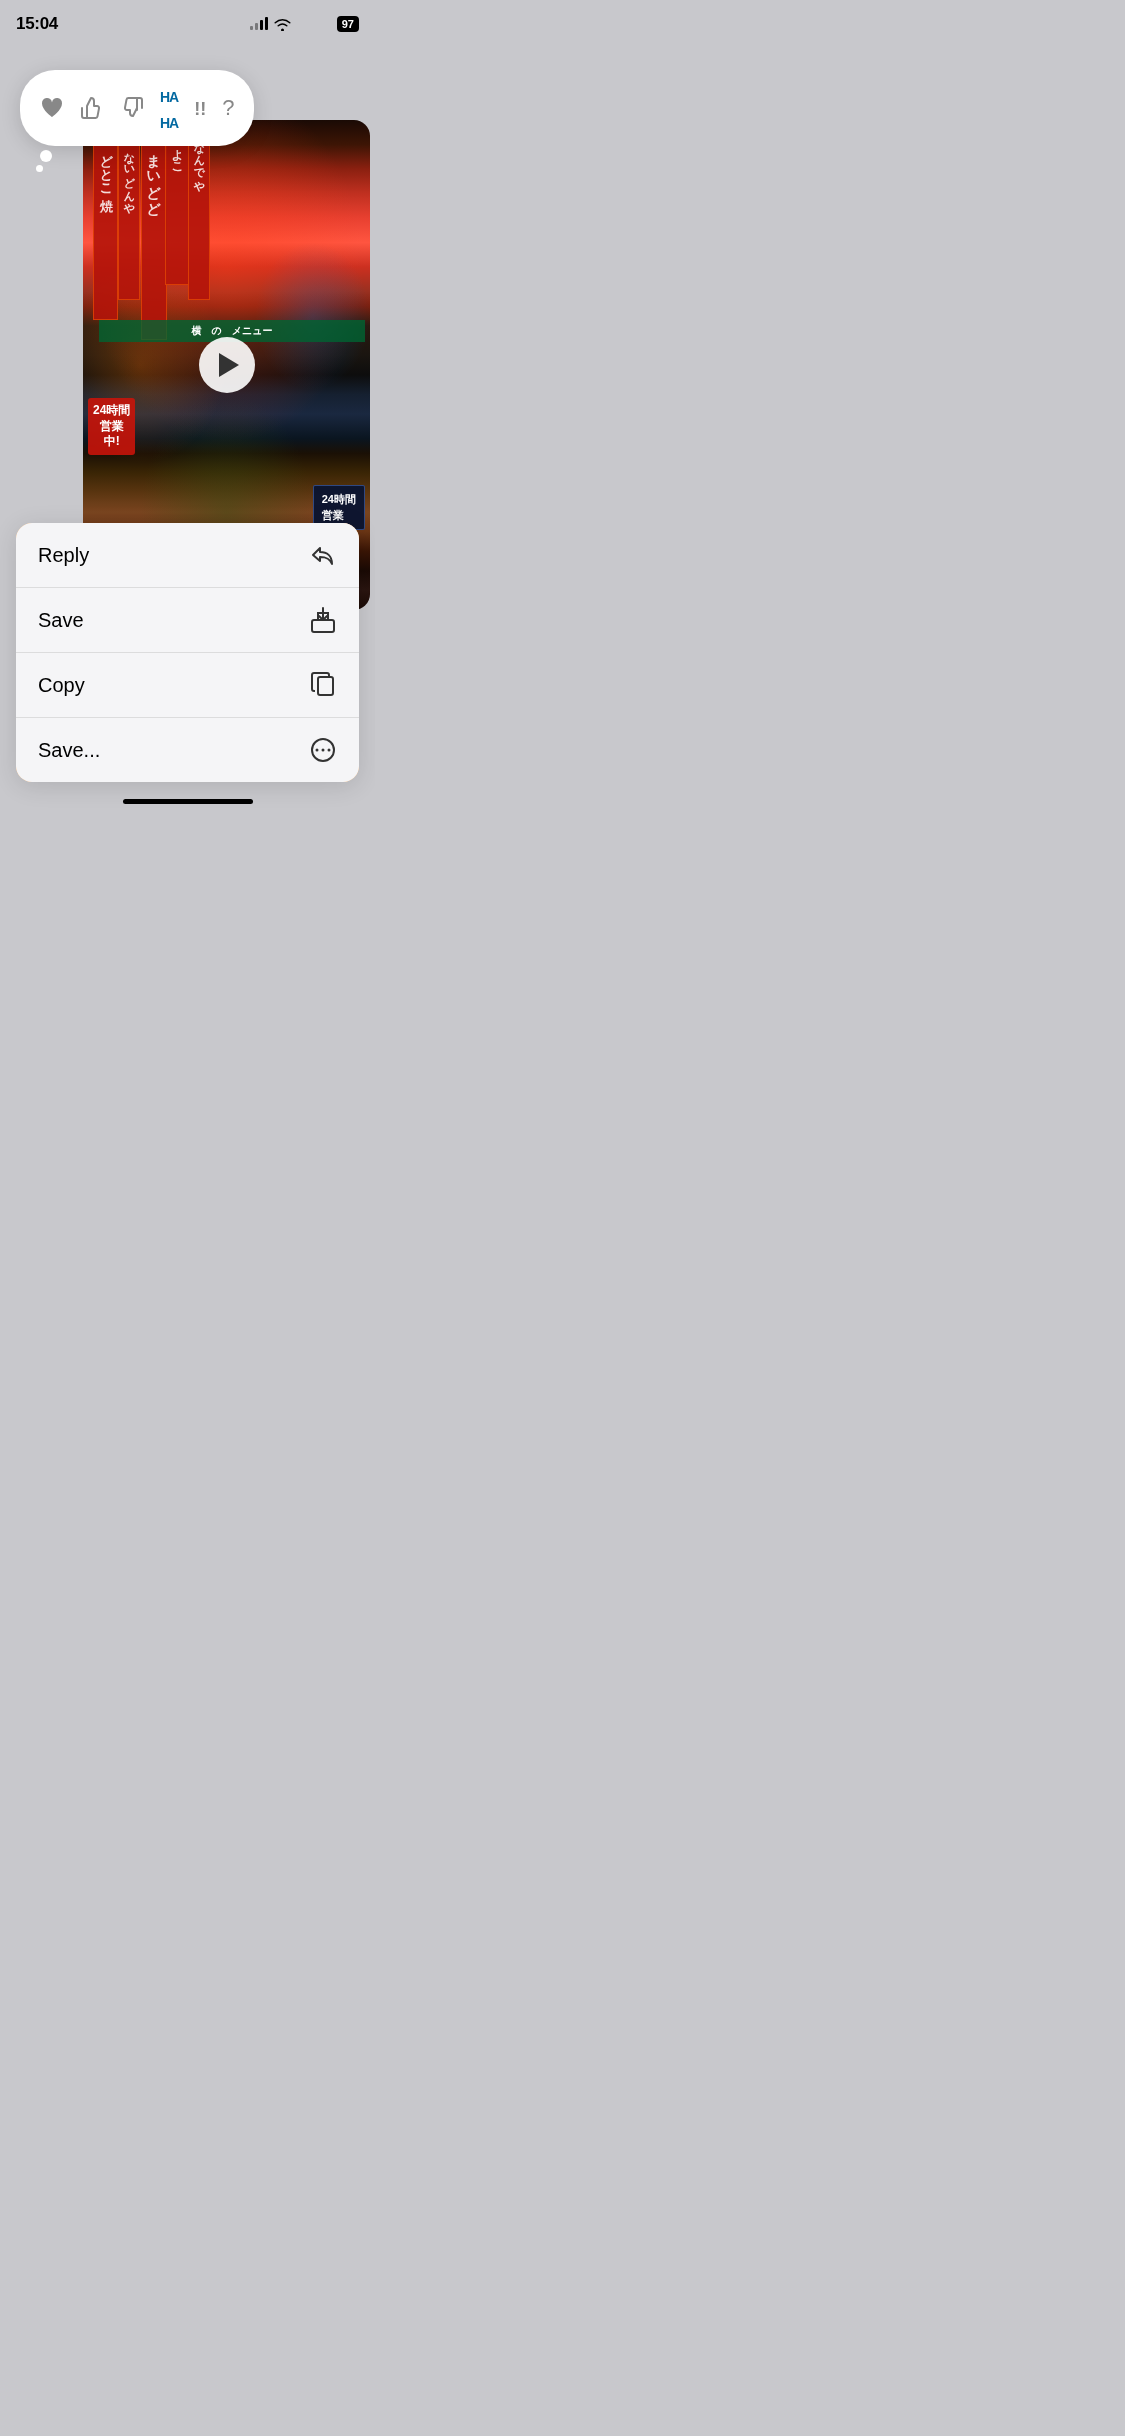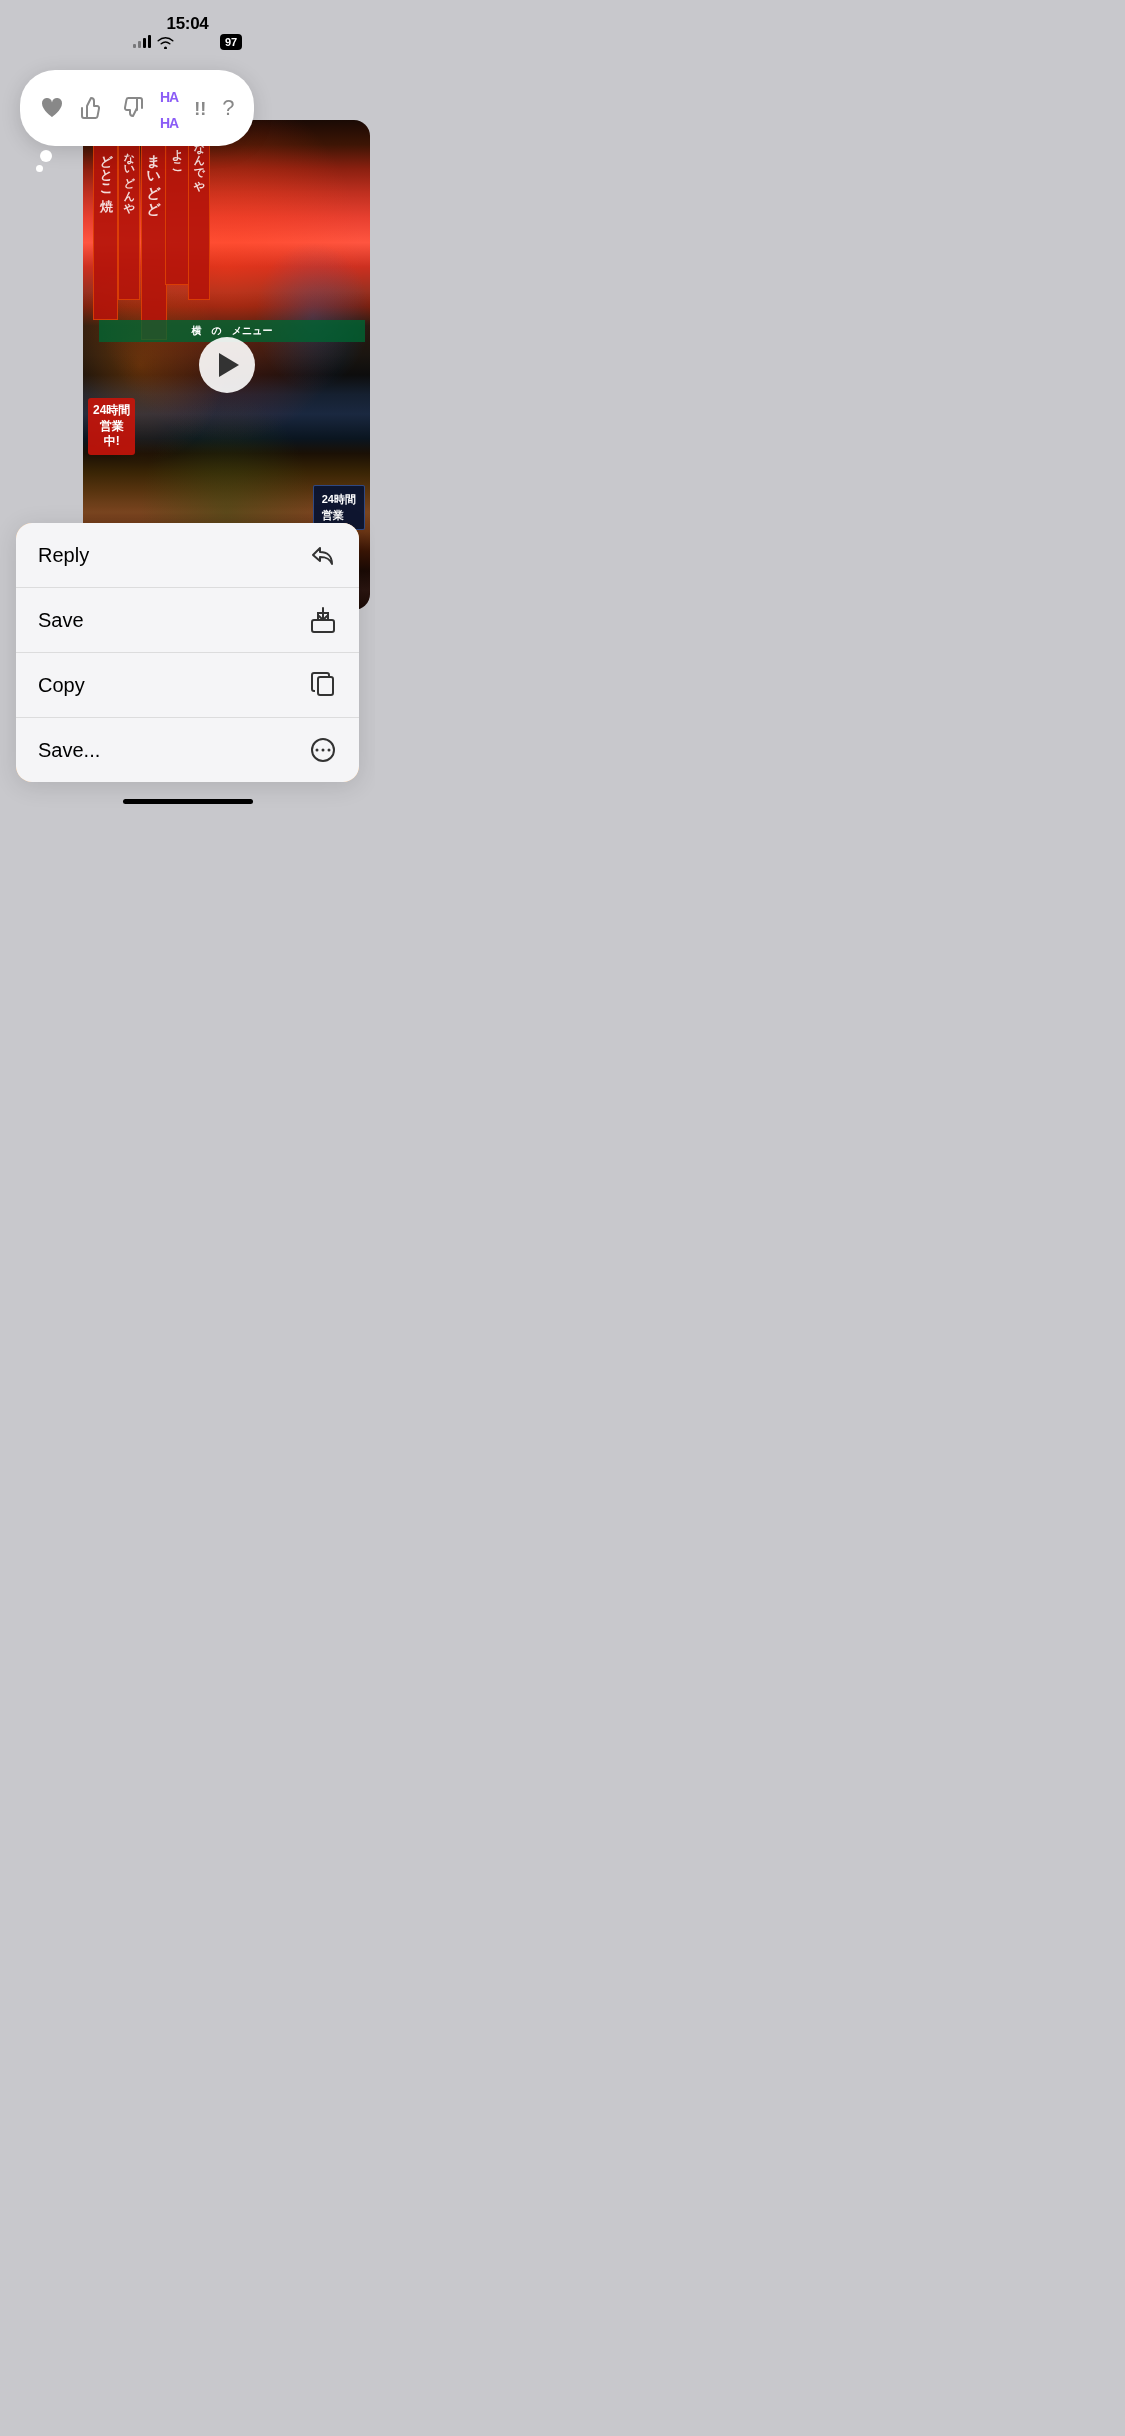--- a/index.html
+++ b/index.html
@@ -15,21 +15,20 @@
     }
 
     
     .status-bar {
       display: flex;
       justify-content: space-between;
       align-items: center;
       padding: 14px 16px 6px;
       position: relative;
       z-index: 10;
-      flex-direction: column;
     }
 
     .status-time {
       font-size: 17px;
       font-weight: 600;
       color: #000;
       letter-spacing: -0.3px;
     }
 
     .status-icons {
@@ -93,21 +92,21 @@
       color: #888;
     }
 
     .reaction-item.heart {
       color: #888;
     }
 
     .reaction-haha {
       font-size: 14px;
       font-weight: 800;
-      color: #8b5cf6;
+      color: #0369a1;
       letter-spacing: -1px;
       line-height: 1;
     }
 
     .reaction-exclaim {
       font-size: 18px;
       font-weight: 800;
       color: #888;
     }
 

